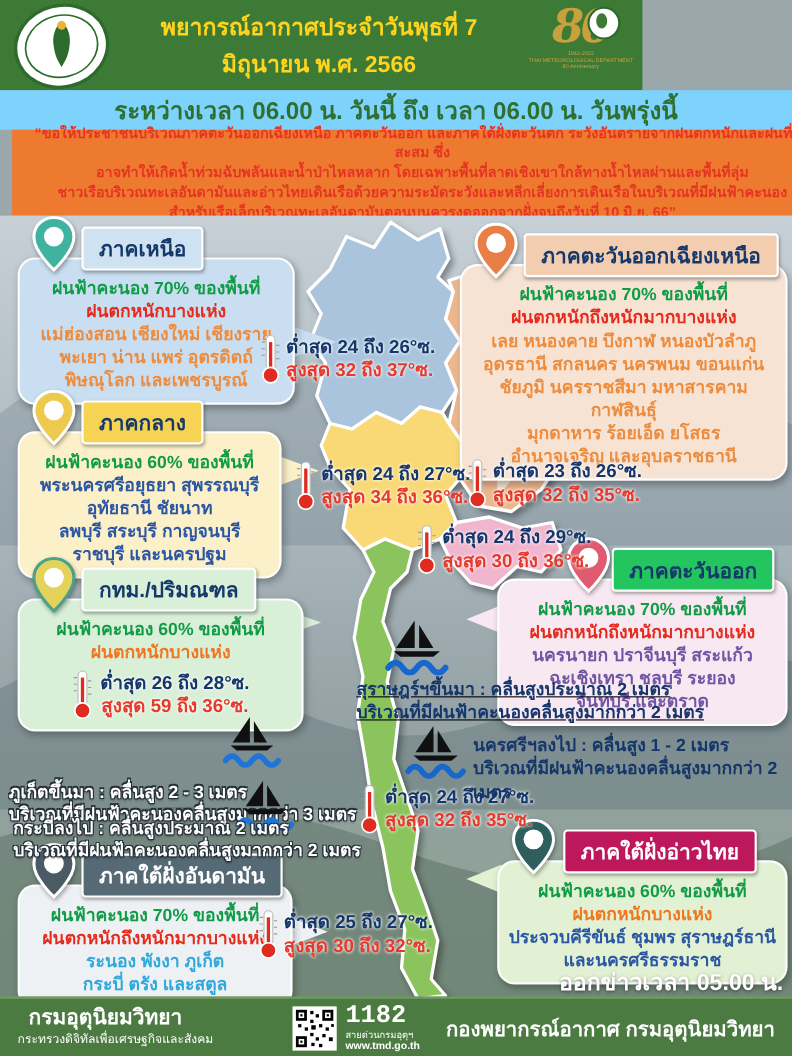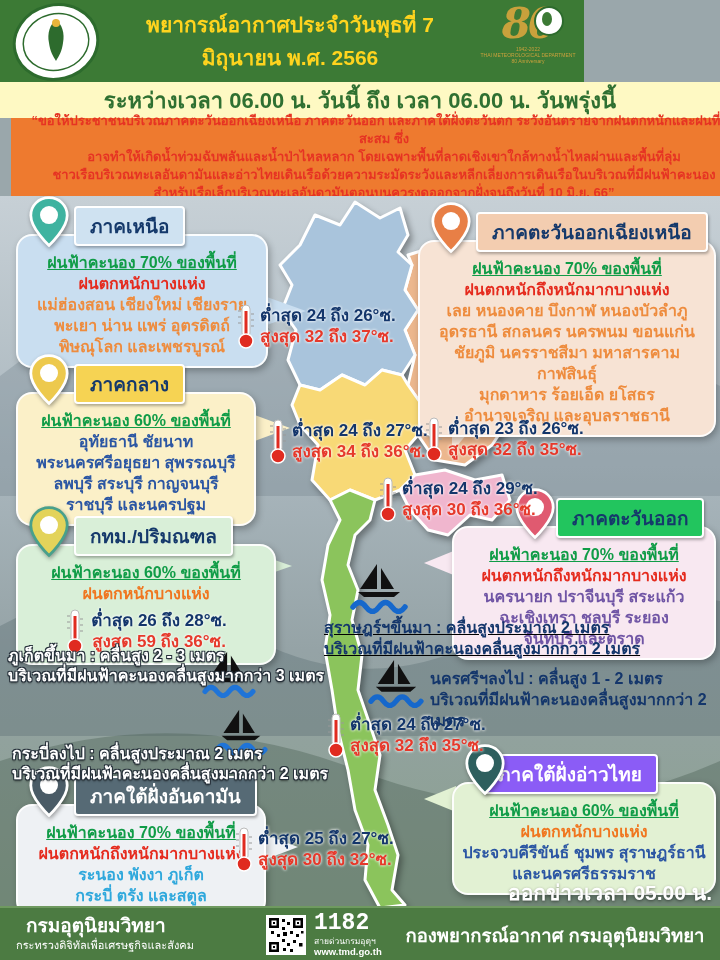--- a/index.html
+++ b/index.html
@@ -11,41 +11,41 @@
   .ministry-logo{position:absolute;left:10px;top:3px;width:92px;height:78px;}
   .main-title{position:absolute;left:108px;right:112px;top:0;height:82px;display:flex;align-items:center;justify-content:center;
     color:#ffd41e;font-size:21px;font-weight:bold;text-align:center;}
   .anniv{position:absolute;right:6px;top:2px;width:100px;height:80px;text-align:center;}
   .anniv-num{font-family:"DejaVu Serif",serif;font-style:italic;font-weight:bold;font-size:42px;color:#c9a13c;line-height:44px;letter-spacing:-3px;}
   .anniv-emblem{position:absolute;right:14px;top:4px;width:26px;height:26px;border-radius:50%;background:#fff;border:2px solid #2d6b2d;}
   .anniv-emblem::after{content:"";position:absolute;left:6px;top:4px;width:10px;height:14px;border-radius:50%;background:#3c7a35;}
   .anniv-small{color:#c9a13c;font-size:5px;line-height:6px;}
 
   
-  .subtitle-band{position:absolute;left:0;top:82px;width:720px;height:36px;background:#fef9c3;display:flex;align-items:center;justify-content:center;
+  .subtitle-band{position:absolute;left:0;top:82px;width:720px;height:36px;background:#7dd3fc;display:flex;align-items:center;justify-content:center;
     color:#2f7031;font-size:22px;font-weight:bold;}
   .warning-band{position:absolute;left:11px;top:118px;width:720px;height:78px;background:#ee7a2f;display:flex;flex-direction:column;align-items:center;justify-content:center;padding-left:13px;}
   .warning-band div{color:#e63323;font-size:13px;font-weight:bold;line-height:18px;text-align:center;width:716px;}
 
   
   .main{position:absolute;left:0;top:196px;width:720px;height:710px;
     background:linear-gradient(180deg,#c7d0d6 0%,#a9b6bd 38%,#95a3a6 64%,#8aa08d 100%);}
   .bg-ridges{position:absolute;left:0;top:0;width:720px;height:710px;}
 
   
   .map{position:absolute;left:230px;top:190px;width:330px;height:720px;z-index:1;}
 
   
   .card{position:absolute;z-index:3;}
   .pin{position:absolute;top:-10px;left:12px;width:42px;height:52px;z-index:4;filter:drop-shadow(1px 2px 2px rgba(0,0,0,.35));}
   .title{position:relative;z-index:3;width:fit-content;margin:0 4px 0 58px;padding:3px 14px;border-radius:4px;border:2px solid #fff;
     font-size:19px;font-weight:bold;color:#15396b;box-shadow:1px 2px 3px rgba(0,0,0,.3);white-space:nowrap;}
   .bubble{position:relative;z-index:2;margin-top:-12px;border-radius:16px;border:2px solid rgba(255,255,255,.92);
     padding:16px 6px 9px;text-align:center;font-weight:bold;font-size:16px;line-height:21px;box-shadow:2px 3px 7px rgba(0,0,0,.28);}
-  .chance{color:#109c47;text-decoration:underline;}
+  .chance{color:#109c47;}
   .heavy-red{color:#e52b1e;}
   .heavy-orange{color:#f0761f;}
   .prov-orange{color:#ee8c3e;}
   .prov-blue{color:#2b56a3;}
   .prov-purple{color:#7055a5;}
   .prov-cyan{color:#2fa8dc;}
 
   .c-north{left:16px;top:206px;width:252px;}
   .c-north .title{background:#cfe2f1;}
   .c-north .bubble{background:#c9def0;}
@@ -65,21 +65,21 @@
   .c-east{left:452px;top:498px;width:264px;}
   .c-east .pin{left:62px;}
   .c-east .title{margin-left:104px;background:#22c55e;}
   .c-east .bubble{background:#f8e8f1;}
 
   .c-andaman{left:16px;top:776px;width:250px;}
   .c-andaman .title{background:#566a75;color:#fff;}
   .c-andaman .bubble{background:#eef1f4;}
 
   .c-gulf{left:452px;top:754px;width:264px;}
-  .c-gulf .title{margin-left:30px;background:#8b5cf6;color:#fff;}
+  .c-gulf .title{margin-left:60px;background:#be185d;color:#fff;}
   .c-gulf .bubble{background:#e2f1d3;}
 
   
   .tail{position:absolute;width:0;height:0;border-style:solid;z-index:2;}
   .tail-north{left:264px;top:296px;border-width:15px 0 15px 42px;border-color:transparent transparent transparent #c9def0;}
   .tail-central{left:252px;top:414px;border-width:14px 0 14px 38px;border-color:transparent transparent transparent #fbf0c8;}
   .tail-bangkok{left:252px;top:552px;border-width:14px 0 14px 40px;border-color:transparent transparent transparent #d9efd8;}
   .tail-northeast{left:452px;top:416px;border-width:36px 30px 0 0;border-color:#f7e3d4 transparent transparent transparent;}
   .tail-east{left:424px;top:550px;border-width:13px 32px 13px 0;border-color:transparent #f8e8f1 transparent transparent;}
   .tail-gulf{left:424px;top:786px;border-width:13px 32px 13px 0;border-color:transparent #e2f1d3 transparent transparent;}
@@ -201,22 +201,22 @@
   </div>
 
   <div class="card c-central">
     <svg class="pin" viewBox="0 0 24 30">
       <path d="M12 1 C6 1 1.5 5.5 1.5 11.2 c0 7.6 10.5 17.3 10.5 17.3 s10.5 -9.7 10.5 -17.3 C22.5 5.5 18 1 12 1 z" fill="#edc94d" stroke="#fff" stroke-width="1.6"></path>
       <circle cx="12" cy="11" r="5.2" fill="#fff"></circle>
     </svg>
     <div class="title">ภาคกลาง</div>
     <div class="bubble">
       <div class="chance">ฝนฟ้าคะนอง 60% ของพื้นที่</div>
+      <div class="prov-blue">พระนครศรีอยุธยา สุพรรณบุรี</div>
       <div class="prov-blue">อุทัยธานี ชัยนาท</div>
-      <div class="prov-blue">พระนครศรีอยุธยา สุพรรณบุรี</div>
       <div class="prov-blue">ลพบุรี สระบุรี กาญจนบุรี</div>
       <div class="prov-blue">ราชบุรี และนครปฐม</div>
     </div>
   </div>
 
   <div class="card c-bangkok">
     <svg class="pin" viewBox="0 0 24 30">
       <path d="M12 1 C6 1 1.5 5.5 1.5 11.2 c0 7.6 10.5 17.3 10.5 17.3 s10.5 -9.7 10.5 -17.3 C22.5 5.5 18 1 12 1 z" fill="#e3d35a" stroke="#49a08b" stroke-width="1.6"></path>
       <circle cx="12" cy="11" r="5.2" fill="#fff"></circle>
     </svg>
@@ -430,21 +430,21 @@
     <div>นครศรีฯลงไป : คลื่นสูง  1 - 2 เมตร</div>
     <div>บริเวณที่มีฝนฟ้าคะนองคลื่นสูงมากกว่า   2 เมตร</div>
   </div>
 
   <svg class="boat" style="left:202px;top:650px;" width="54" height="48" viewBox="0 0 58 52">
     <path d="M27 2 L27 27 L10 27 Z" fill="#101010"></path>
       <path d="M31 6 L31 27 L44 27 Z" fill="#101010"></path>
     <path d="M8 30 L50 30 L44 35 L14 35 Z" fill="#101010"></path>
     <path d="M3 45 q6.5 -9 13 0 t13 0 t13 0 t13 0" stroke="#1f74d8" stroke-width="5.5" fill="none" stroke-linecap="round"></path>
   </svg>
-  <div class="sea-note sea-white" style="left:8px;top:646px;">
+  <div class="sea-note sea-white" style="left:8px;top:711px;">
     <div>ภูเก็ตขึ้นมา : คลื่นสูง 2 - 3 เมตร</div>
     <div>บริเวณที่มีฝนฟ้าคะนองคลื่นสูงมากกว่า 3 เมตร</div>
   </div>
 
   <svg class="boat" style="left:214px;top:708px;" width="54" height="48" viewBox="0 0 58 52">
     <path d="M27 2 L27 27 L10 27 Z" fill="#101010"></path>
       <path d="M31 6 L31 27 L44 27 Z" fill="#101010"></path>
     <path d="M8 30 L50 30 L44 35 L14 35 Z" fill="#101010"></path>
     <path d="M3 45 q6.5 -9 13 0 t13 0 t13 0 t13 0" stroke="#1f74d8" stroke-width="5.5" fill="none" stroke-linecap="round"></path>
   </svg>

